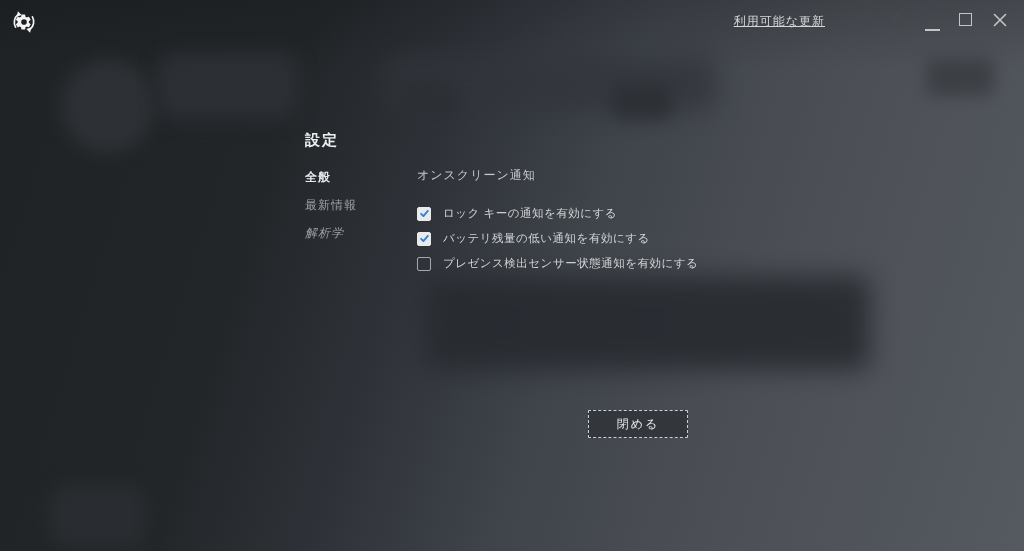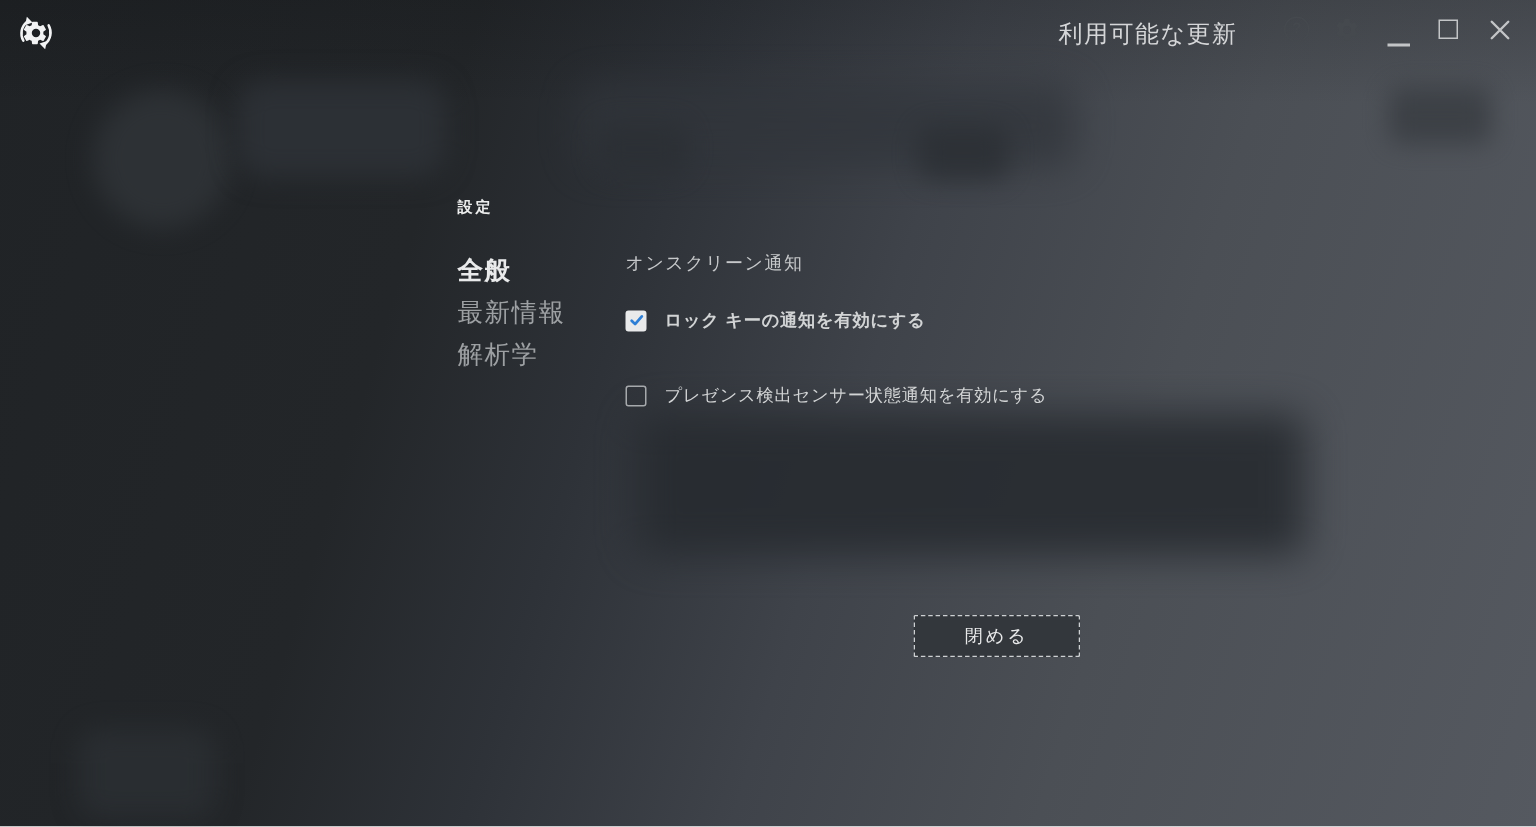--- a/index.html
+++ b/index.html
@@ -50,70 +50,70 @@
     background:#272b30; filter:blur(13px); opacity:.9;
   }
   .blob-bottomleft {
     left:52px; top:486px; width:92px; height:60px; border-radius:14px;
     background:#2b2f33; filter:blur(9px); opacity:.85;
   }
 
   
   .updates-label {
     position:absolute; top:13px; right:199px;
-    font-size:16px; letter-spacing:1px; color:#d5d6d8;
+    font-size:12px; letter-spacing:1px; color:#d5d6d8;text-decoration:underline;
   }
   .tb-icon { position:absolute; top:11px; display:flex; align-items:center; justify-content:center; }
   .help-icon {
     left:856px; width:17px; height:17px; border:1.5px solid #45494e; border-radius:50%;
     color:#45494e; font-size:10px; font-weight:bold;
   }
   .gear-dim-icon { left:889px; width:18px; height:18px; }
   .min-icon  { left:925px; top:19px; width:15px; height:15px; }
   .min-icon i { display:block; width:15px; height:1.5px; background:#c3c5c7; margin-top:7px; }
   .max-icon  { left:959px; top:13px; width:13px; height:13px; border:1.5px solid #c3c5c7; }
   .close-icon { left:992px; top:12px; width:16px; height:16px; }
 
   .sync-icon { position:absolute; left:9px; top:7px; width:30px; height:30px; }
 
   
   .panel-title {
     position:absolute; left:305px; top:131px;
-    font-size:10px; font-weight:bold; letter-spacing:2px; color:#eceded;
+    font-size:15px; font-weight:bold; letter-spacing:2px; color:#eceded;
   }
   .menu-item {
-    position:absolute; left:305px; font-size:17px; letter-spacing:1px;
+    position:absolute; left:305px; font-size:12px; letter-spacing:1px;
     color:#9da0a3; cursor:pointer; white-space:nowrap;
   }
   .menu-item.selected { color:#e9eaeb; font-weight:bold; }
-  .menu-0 { top:169px; } .menu-1 { top:197px;text-align:right; } .menu-2 { top:225px; }
+  .menu-0 { top:169px; } .menu-1 { top:197px;text-align:right; } .menu-2 { top:225px;font-style:italic; }
 
   .section-header {
     position:absolute; left:417px; top:167px;
     font-size:12px; letter-spacing:1px; color:#c6c8ca;
   }
 
   .check-row { position:absolute; left:417px; display:flex; align-items:center; cursor:pointer; }
-  .row-0 { top:206px;font-weight:bold; } .row-1 { top:231px; } .row-2 { top:256px;justify-content:space-between; }
+  .row-0 { top:206px; } .row-1 { top:231px; } .row-2 { top:256px;justify-content:space-between; }
   .checkbox {
     width:14px; height:14px; border-radius:2px; flex:0 0 auto;
     border:1px solid #a6a9ac; background:transparent;
     display:flex; align-items:center; justify-content:center;
   }
   .check-row.checked .checkbox { background:#e9eaeb; border-color:#e9eaeb; }
   .checkbox svg { display:none; }
   .check-row.checked .checkbox svg { display:block; }
   .check-label { margin-left:12px; font-size:11.5px; letter-spacing:.5px; color:#d2d4d5; white-space:nowrap; }
 
   .close-button {
-    position:absolute; left:588px; top:410px; width:111px; height:28px;
+    position:absolute; left:588px; top:410px; width:100px; height:28px;
     background:#33373c; border:1px dashed #cdd0d2; border-radius:1px;
     color:#e8e9ea; font-size:12px; letter-spacing:2px;
     display:flex; align-items:center; justify-content:center;
-    cursor:pointer; font-family:Liberation Serif, serif;margin-left:21px;
+    cursor:pointer; font-family:Liberation Serif, serif;
   }
 </style>
 </head>
 <body>
 
 <div id="app">
 
   <div class="blob blob-circle"></div>
   <div class="blob blob-tab"></div>
   <div class="blob blob-band"></div>
@@ -167,20 +167,28 @@
 
   <div class="check-row row-0 checked">
     <span class="checkbox">
       <svg width="11" height="11" viewBox="0 0 12 12">
           <path d="M2.3 6.3 L4.8 8.8 L9.7 3.2" fill="none" stroke="#2e7fd6" stroke-width="2" stroke-linecap="round" stroke-linejoin="round"></path>
         </svg>
     </span>
     <span class="check-label">ロック キーの通知を有効にする</span>
   </div>
 
+  <div class="check-row row-1 checked">
+    <span class="checkbox">
+      <svg width="11" height="11" viewBox="0 0 12 12">
+          <path d="M2.3 6.3 L4.8 8.8 L9.7 3.2" fill="none" stroke="#2e7fd6" stroke-width="2" stroke-linecap="round" stroke-linejoin="round"></path>
+        </svg>
+    </span>
+    <span class="check-label">バッテリ残量の低い通知を有効にする</span>
+  </div>
 
   <div class="check-row row-2">
     <span class="checkbox">
       
     </span>
     <span class="check-label">プレゼンス検出センサー状態通知を有効にする</span>
   </div>
 
   <button class="close-button">閉める</button>
 

